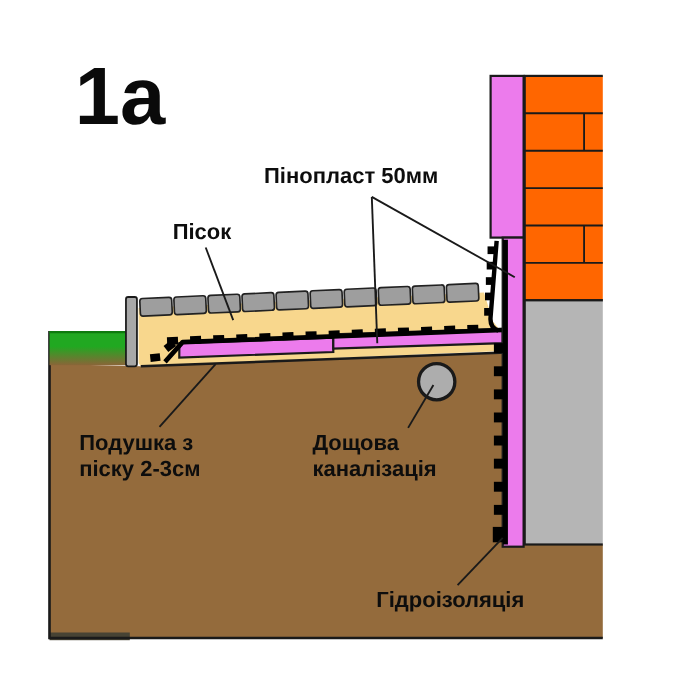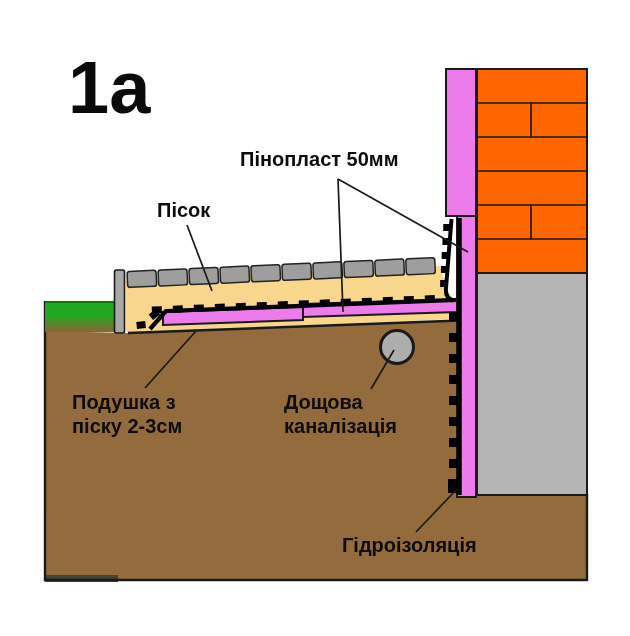--- a/index.html
+++ b/index.html
@@ -1,16 +1,16 @@
 <!DOCTYPE html>
 <html><head>
 <meta charset="utf-8">
 <style>
   html,body{margin:0;padding:0;background:#ffffff;}
-  .stage{width:630px;height:636px;position:relative;background:#ffffff;overflow:hidden;border-radius:26px;}
+  .stage{width:548px;height:636px;position:relative;background:#ffffff;overflow:hidden;border-radius:26px;}
   svg{display:block;}
   .lbl{font:700 20px "Liberation Sans", sans-serif;fill:#0d0d0d;}
   .fig{font:700 74px "Liberation Sans", sans-serif;fill:#0a0a0a;}
   .leader{stroke:#1a1a1a;stroke-width:1.7;fill:none;}
   .outline{stroke:#1a1a1a;fill:none;}
 </style>
 </head>
 <body>
 
 <div class="stage">

